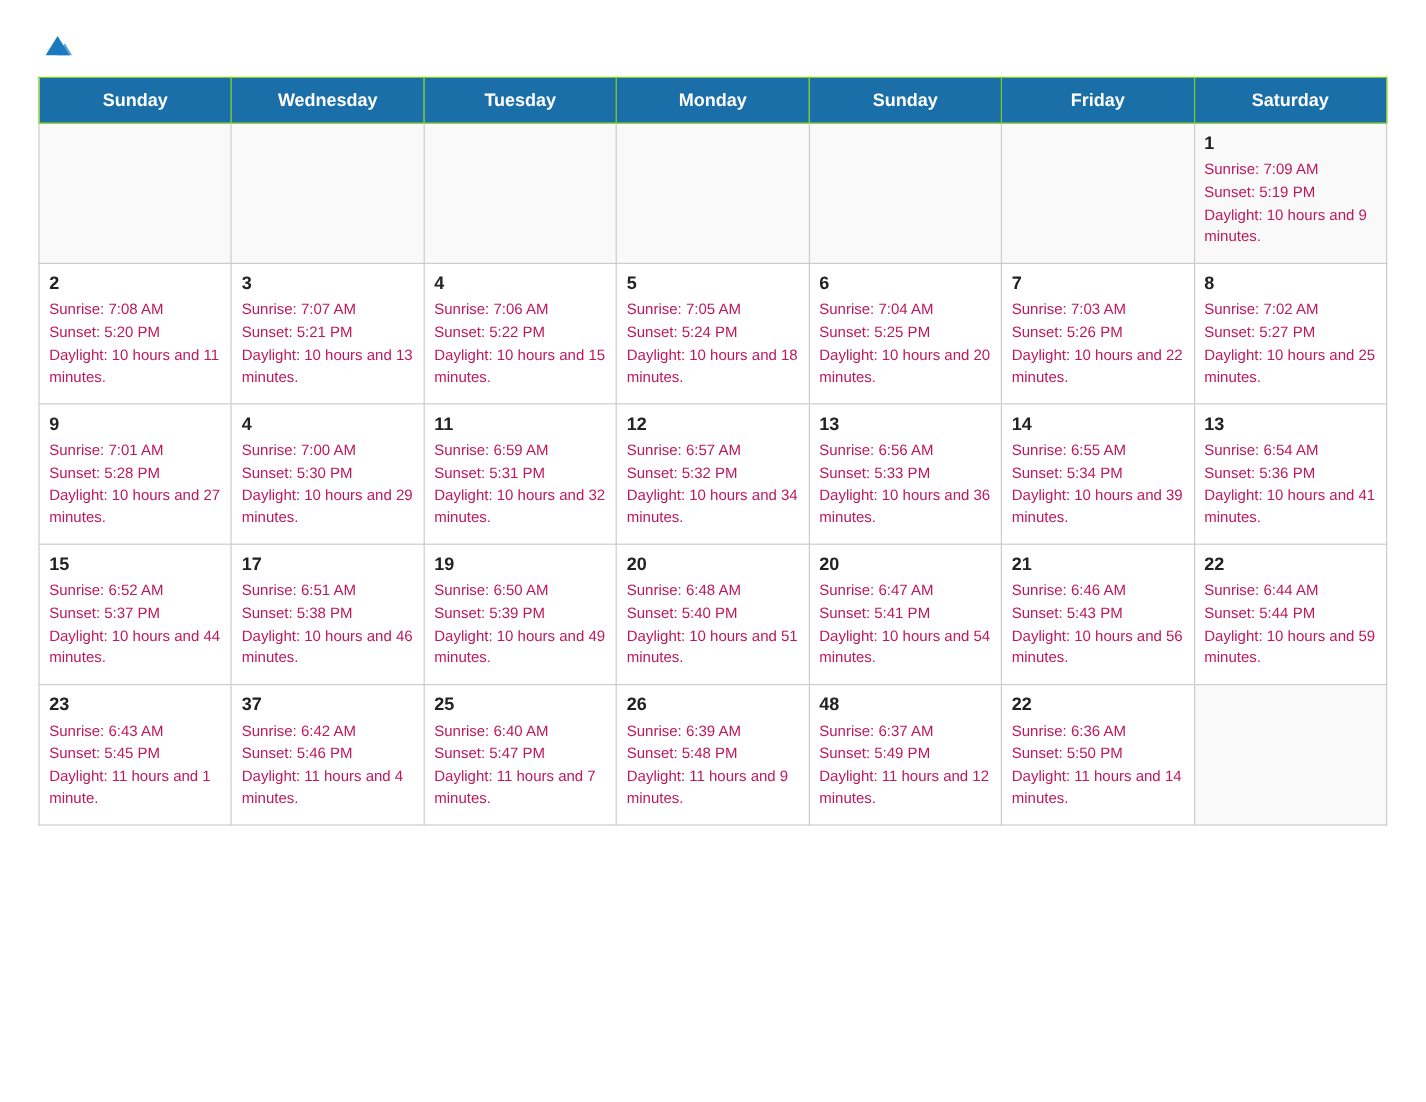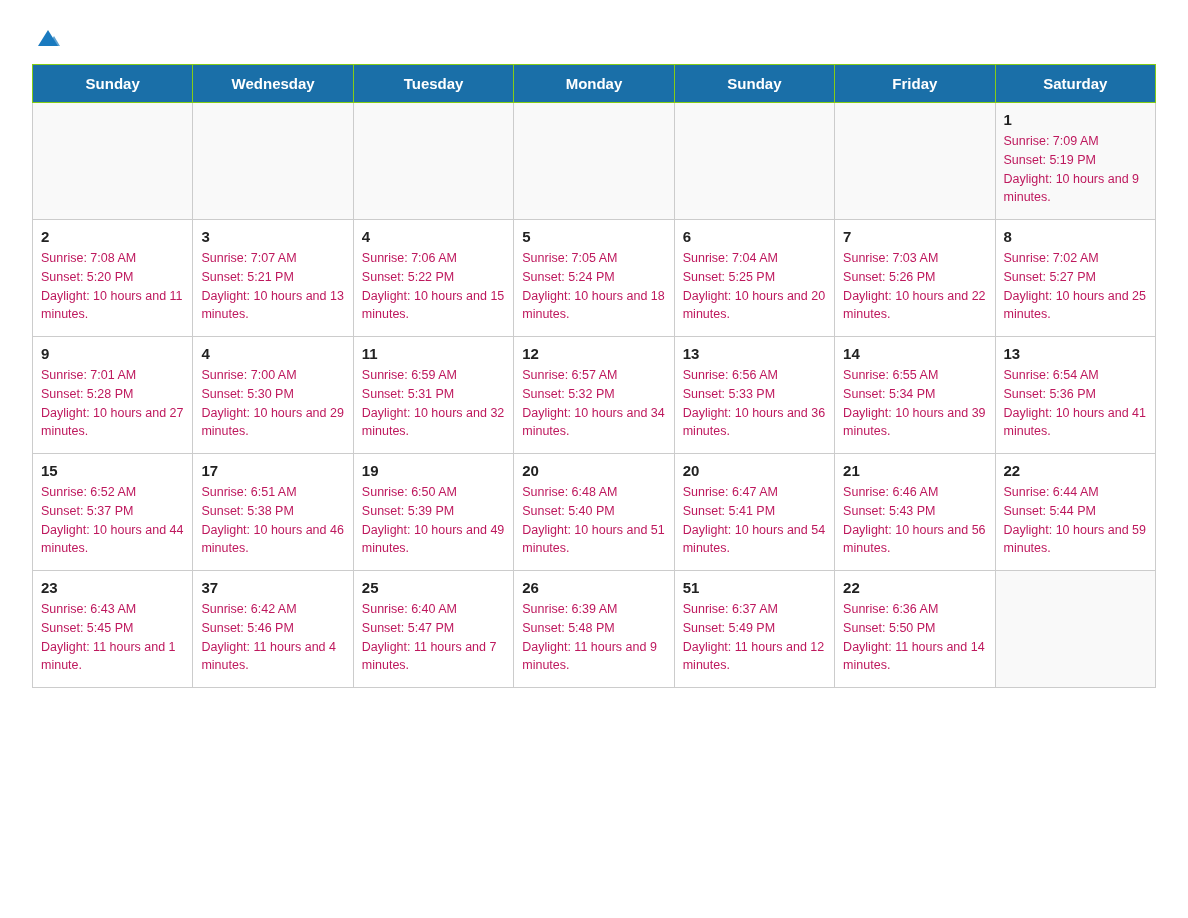--- a/index.html
+++ b/index.html
@@ -233,21 +233,21 @@
         </td>
         <td>
           <span class="day-number">25</span>
           <div class="day-info">Sunrise: 6:40 AM<br>Sunset: 5:47 PM<br>Daylight: 11 hours and 7 minutes.</div>
         </td>
         <td>
           <span class="day-number">26</span>
           <div class="day-info">Sunrise: 6:39 AM<br>Sunset: 5:48 PM<br>Daylight: 11 hours and 9 minutes.</div>
         </td>
         <td>
-          <span class="day-number">51</span>
+          <span class="day-number">48</span>
           <div class="day-info">Sunrise: 6:37 AM<br>Sunset: 5:49 PM<br>Daylight: 11 hours and 12 minutes.</div>
         </td>
         <td>
           <span class="day-number">22</span>
           <div class="day-info">Sunrise: 6:36 AM<br>Sunset: 5:50 PM<br>Daylight: 11 hours and 14 minutes.</div>
         </td>
         <td class="empty-cell"></td>
       </tr>
     </tbody>
 </table>

